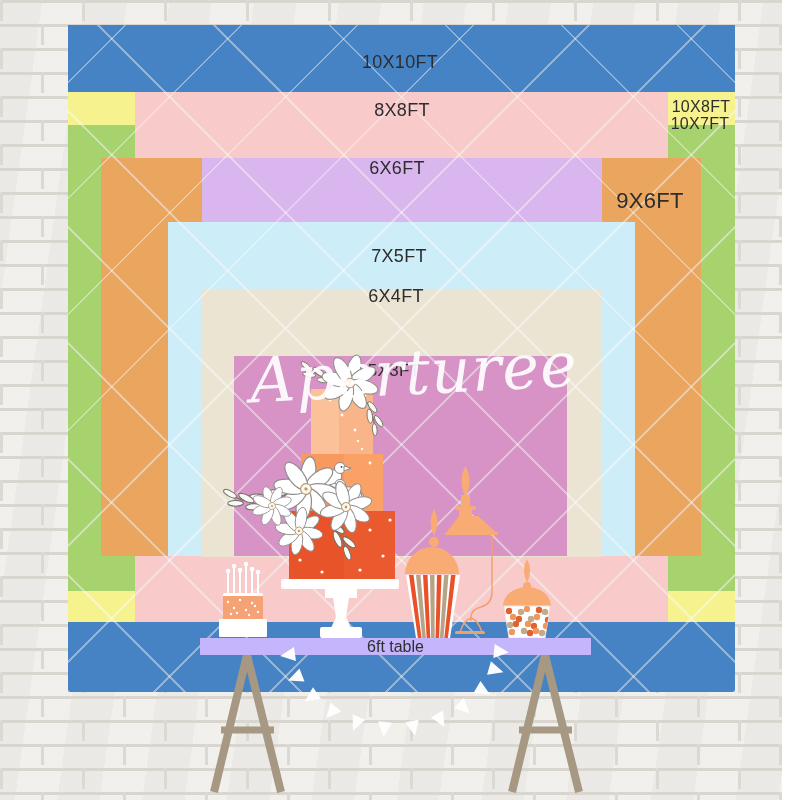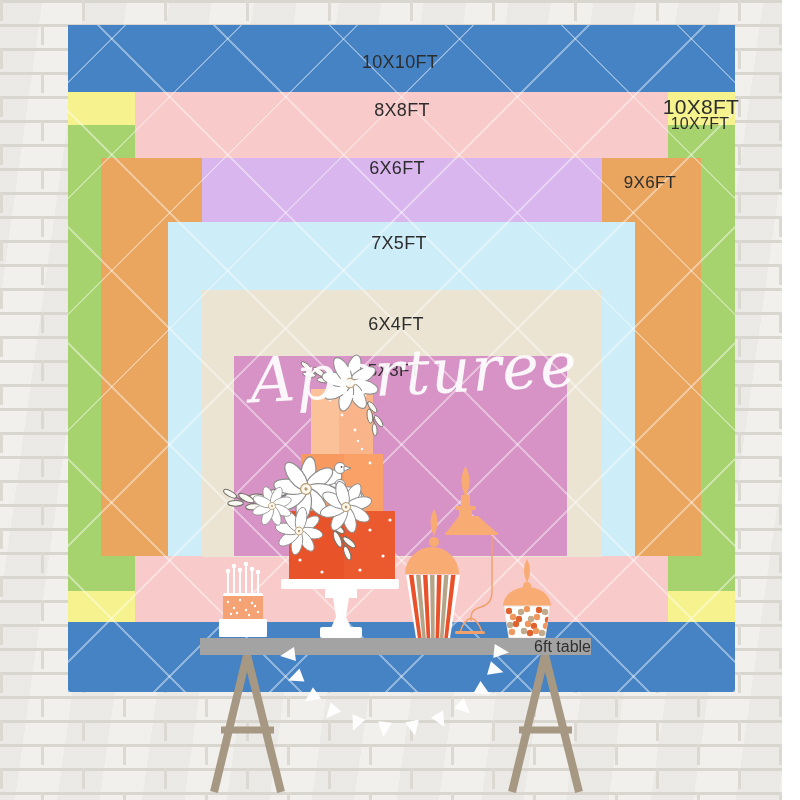--- a/index.html
+++ b/index.html
@@ -33,34 +33,34 @@
   .quilt{position:absolute;left:68px;top:25px;width:667px;height:667px;pointer-events:none;
     background-image:
       repeating-linear-gradient(45deg,  rgba(255,255,255,.40) 0 1.6px, transparent 1.6px 82px),
       repeating-linear-gradient(-45deg, rgba(255,255,255,.40) 0 1.6px, transparent 1.6px 82px);}
 
   
   .lbl{position:absolute;transform:translate(-50%,-50%);color:#2d2d2d;
        font-weight:500;letter-spacing:.3px;white-space:nowrap;}
   .lbl-10x10{left:400px;top:62px; font-size:18px;}
   .lbl-8x8  {left:394px;top:110px;font-size:18px;margin-left:8px;}
-  .lbl-10x8 {left:701px;top:107px;font-size:21px;}
+  .lbl-10x8 {left:701px;top:107px;font-size:16px;}
   .lbl-10x7 {left:700px;top:124px;font-size:16px;}
   .lbl-6x6  {left:397px;top:168px;font-size:18px;}
-  .lbl-9x6  {left:650px;top:183px;font-size:17px;text-align:center;}
-  .lbl-7x5  {left:399px;top:243px;font-size:18px;}
-  .lbl-6x4  {left:396px;top:324px;font-size:18px;}
+  .lbl-9x6  {left:650px;top:201px;font-size:22px;text-align:center;}
+  .lbl-7x5  {left:399px;top:256px;font-size:18px;}
+  .lbl-6x4  {left:396px;top:296px;font-size:18px;}
   .lbl-5x3  {left:394px;top:371px;font-size:17px;}
 
   
   .illus, .garland-svg{position:absolute;inset:0;width:800px;height:800px;pointer-events:none;}
 
   
   .table-top{position:absolute;left:200px;top:638px;width:391px;height:17px;
-             background:#a3a3a3;text-align:right;}
+             background:#c4b5fd;text-align:center;}
   .table-top span{font-size:16px;color:#2f2f2f;line-height:17px;font-weight:500;}
 
   
   .watermark{position:absolute;left:250px;top:336px;width:330px;
     font-family:"DejaVu Serif",serif;font-style:italic;font-size:62px;
     color:#ffffff;opacity:.92;transform:rotate(-3deg);letter-spacing:1px;
     pointer-events:none;white-space:nowrap;}
 </style>
 </head>
 <body>

